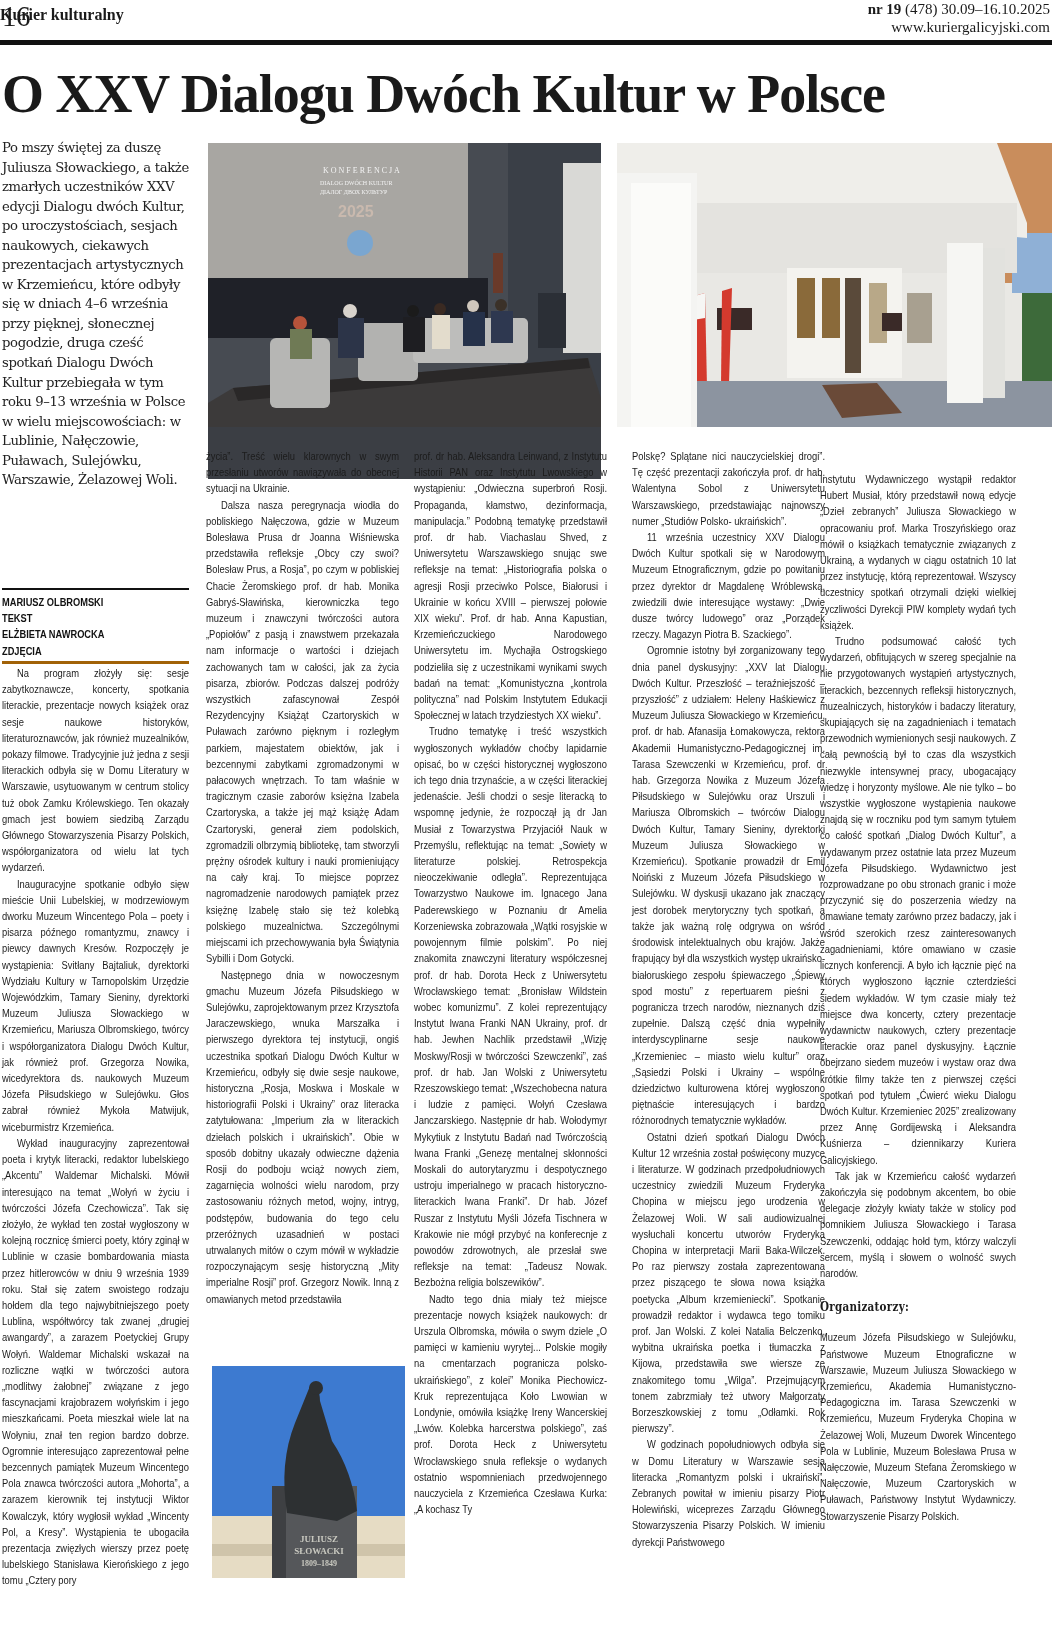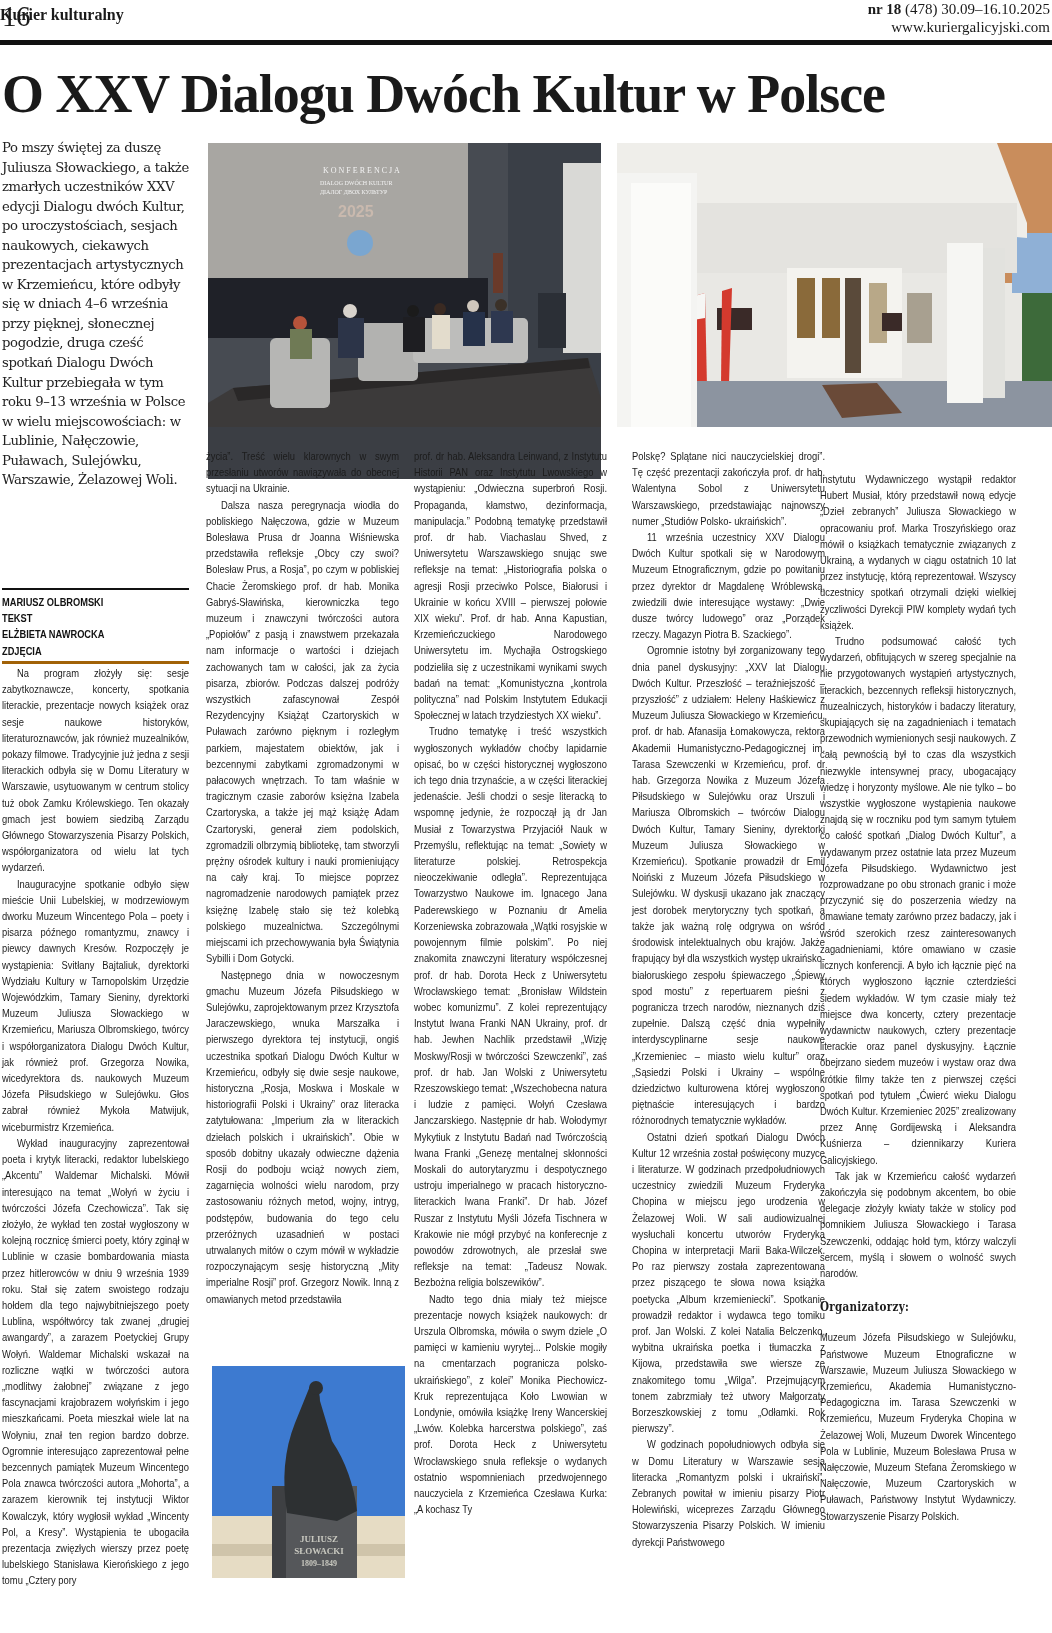--- a/index.html
+++ b/index.html
@@ -29,21 +29,21 @@
 .p2{left:617px;top:143px;width:435px;height:284px;background:#cfd2d0}
 .p3{left:212px;top:1366px;width:193px;height:212px;background:#3f78c7}
 </style>
 </head>
 <body>
 
 <div>
   <div class="hdr-num">16</div>
   <div class="hdr-title">Kurier kulturalny</div>
   <div class="hdr-right">
-    <div><b>nr 18</b><span> (478) 30.09–16.10.2025</span></div>
+    <div><b>nr 19</b><span> (478) 30.09–16.10.2025</span></div>
     <div>www.kuriergalicyjski.com</div>
   </div>
   <div class="hdr-rule"></div>
 </div>
 
 <h1 class="headline">O XXV Dialogu Dwóch Kultur w Polsce</h1>
 
 <div class="lead">Po mszy świętej za duszę Juliusza Słowackiego, a także zmarłych uczestników XXV edycji Dialogu dwóch Kultur, po uroczystościach, sesjach naukowych, ciekawych prezentacjach artystycznych w Krzemieńcu, które odbyły się w dniach 4–6 września przy pięknej, słonecznej pogodzie, druga cześć spotkań Dialogu Dwóch Kultur przebiegała w tym roku 9–13 września w Polsce w wielu miejscowościach: w Lublinie, Nałęczowie, Puławach, Sulejówku, Warszawie, Żelazowej Woli.</div>
 
 <div class="credits">

